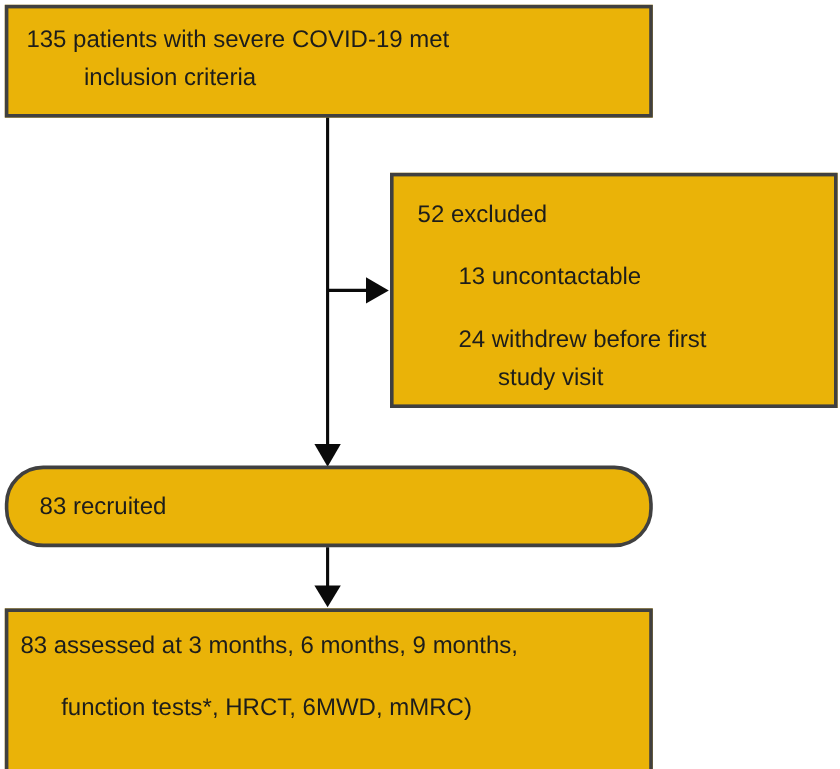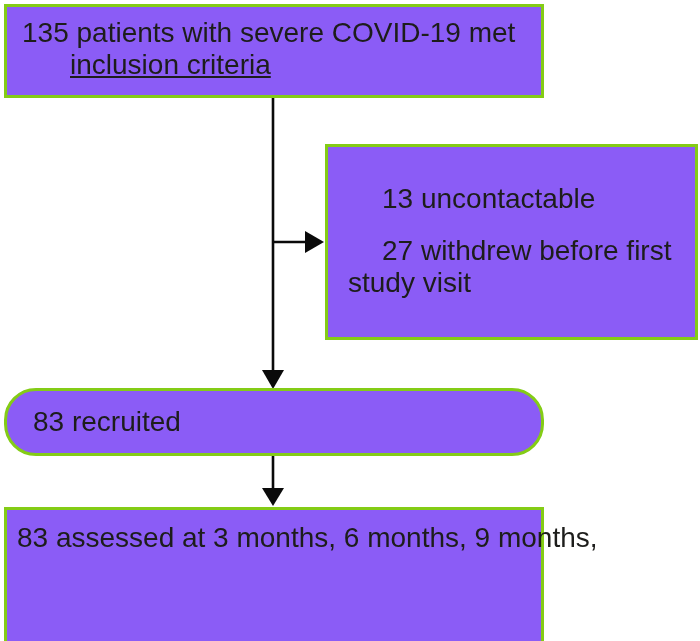--- a/index.html
+++ b/index.html
@@ -20,23 +20,23 @@
     position: absolute;
     left: 0;
     top: 0;
     width: 700px;
     height: 641px;
     pointer-events: none;
   }
   .box {
     position: absolute;
     box-sizing: border-box;
-    border: 3px solid #84cc16;
-    background: #8b5cf6;
-    font-size: 28px;
+    border: 3px solid #404040;
+    background: #eab308;
+    font-size: 20px;
     line-height: 32px;
   }
   .box .tline {
     white-space: nowrap;
   }
   .box-inclusion {
     left: 4px;
     top: 4px;
     width: 540px;
     height: 94px;
@@ -57,23 +57,23 @@
     padding: 15px 10px 0 26px;
     border-radius: 32px;
   }
   .box-assessed {
     left: 4px;
     top: 507px;
     width: 540px;
     height: 164px;
     padding: 12px 8px 0 10px;
   }
-  .hang-num3 { margin-left: 48px; text-decoration: underline; }  
+  .hang-num3 { margin-left: 48px; }  
   .hang-num2 { margin-left: 34px; margin-top: 20px; }  
-  .hang-num2b { } 
+  .hang-num2b { margin-left: 67px; } 
 </style>
 </head>
 <body>
 
 <div class="canvas">
 
   <svg class="connectors" viewBox="0 0 700 641" xmlns="http://www.w3.org/2000/svg">
 
     <g>
       <line x1="273" y1="97" x2="273" y2="372" stroke="#0a0a0a" stroke-width="2.6"></line>
@@ -90,26 +90,28 @@
       <polygon points="262,488 284,488 273,506" fill="#0a0a0a"></polygon>
     </g>
   </svg>
 
   <div class="box box-inclusion">
     <div class="tline">135 patients with severe COVID-19 met</div>
     <div class="tline hang-num3">inclusion criteria</div>
   </div>
 
   <div class="box box-excluded">
+    <div class="tline">52 excluded</div>
     <div class="tline hang-num2">13 uncontactable</div>
-    <div class="tline hang-num2">27 withdrew before first</div>
+    <div class="tline hang-num2">24 withdrew before first</div>
     <div class="tline hang-num2b">study visit</div>
   </div>
 
   <div class="box box-recruited">
     <div class="tline">83 recruited</div>
   </div>
 
   <div class="box box-assessed">
     <div class="tline">83 assessed at 3 months, 6 months, 9 months,</div>
+    <div class="tline hang-num2">function tests*, HRCT, 6MWD, mMRC)</div>
   </div>
 
 </div>
 
 </body></html>

